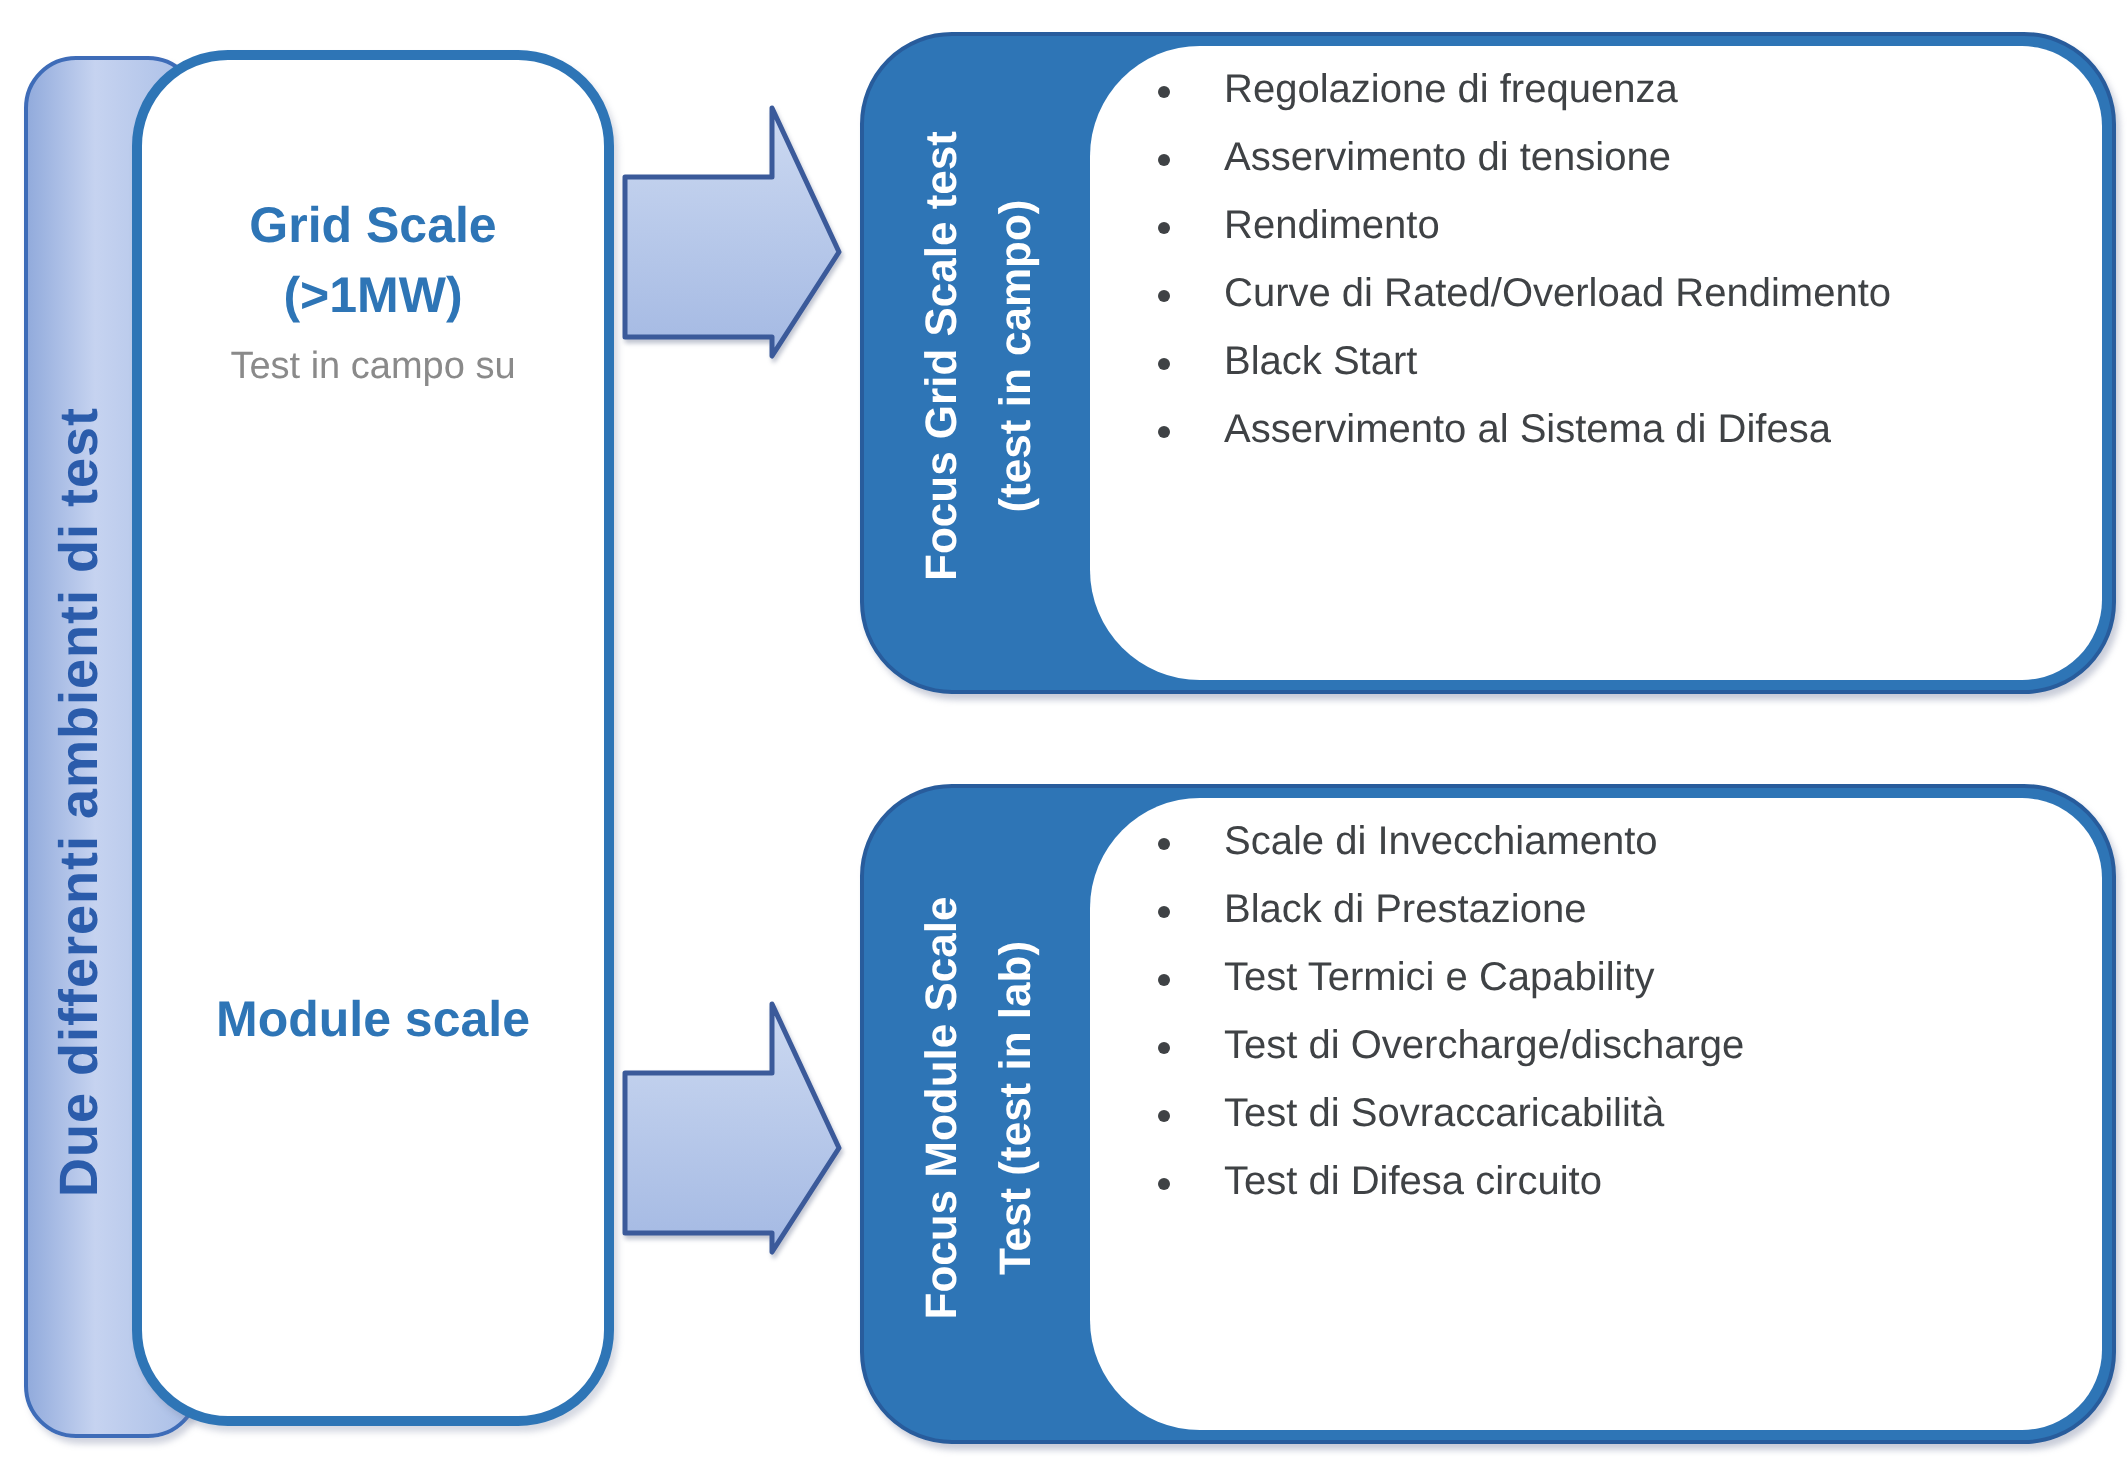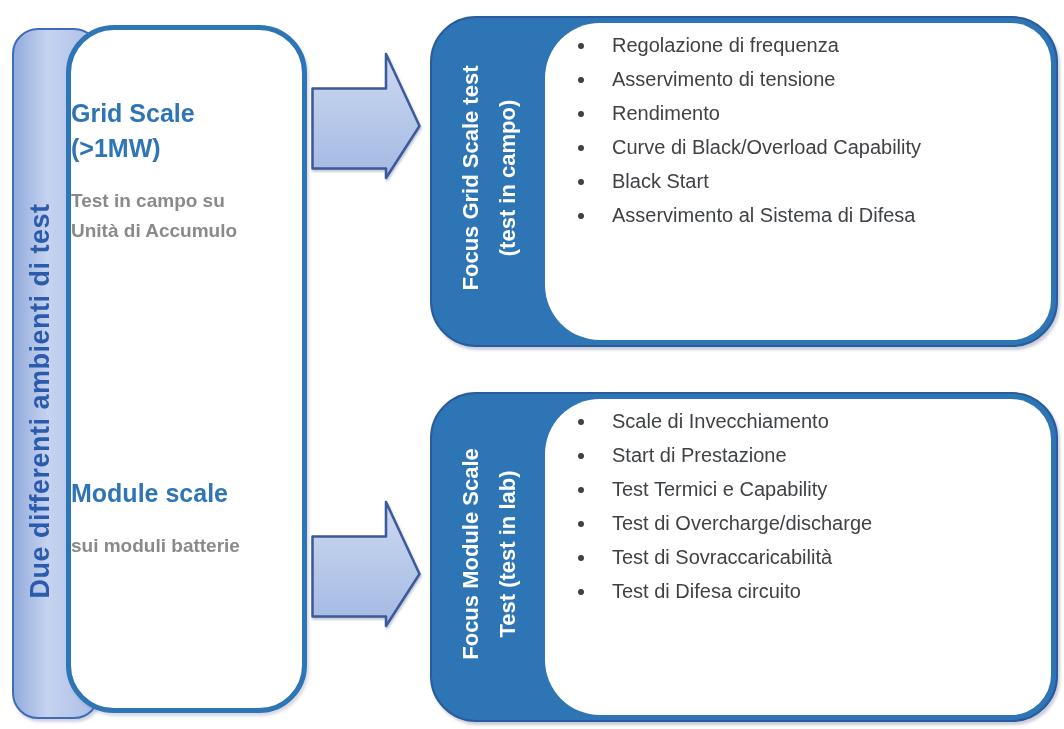--- a/index.html
+++ b/index.html
@@ -26,30 +26,30 @@
     font-size:27px; font-weight:bold; letter-spacing:.5px;
   }
 
   
   .scale-panel {
     position:absolute; left:66px; top:25px; width:241px; height:688px;
     background:#fff; border:5px solid var(--primary-blue, #2e75b6);
     border-radius:48px; box-sizing:border-box;
     box-shadow:2px 3px 3px rgba(120,130,160,.3);
   }
-  .scale-block { position:absolute; left:0; right:0; text-align:left; }
+  .scale-block { position:absolute; left:0; right:0; text-align:center; }
   .scale-block.grid   { top:66px; }
-  .scale-block.module { top:446px; }
+  .scale-block.module { top:463px; }
   .scale-title {
     color:var(--primary-blue, #2e75b6);
     font-size:25px; font-weight:bold; line-height:35px;
   }
   .scale-subtitle {
     color:var(--gray-text, #8a8a8a);
-    font-size:19px; font-weight:bold; line-height:30px; margin-top:20px;
+    font-size:19px; font-weight:normal; line-height:30px; margin-top:3px;
   }
 
   
   .arrow { position:absolute; width:110px; height:128px; filter:drop-shadow(1px 2px 1px rgba(100,110,140,.4)); }
   .arrow.top { left:311px; top:52px; }
   .arrow.bottom { left:311px; top:500px; }
 
   
   .focus-box {
     position:absolute; left:430px; width:628px; height:331px;
@@ -87,29 +87,27 @@
   </div>
 
   <div class="scale-panel">
     <div class="scale-block grid">
       <div class="scale-title">
         <div>Grid Scale</div>
         <div>(&gt;1MW)</div>
       </div>
       <div class="scale-subtitle">
         <div>Test in campo su</div>
-        <div>Unità di Accumulo</div>
       </div>
     </div>
     <div class="scale-block module">
       <div class="scale-title">
         <div>Module scale</div>
       </div>
       <div class="scale-subtitle">
-        <div>sui moduli batterie</div>
       </div>
     </div>
   </div>
 
   <svg class="arrow top" viewBox="0 0 110 128" xmlns="http://www.w3.org/2000/svg">
     <defs>
       <linearGradient id="arrowGrad" x1="0" y1="0" x2="0" y2="1">
         <stop offset="0" stop-color="var(--arrow-fill-light, #ccd9f1)"></stop>
         <stop offset="1" stop-color="var(--arrow-fill-dark, #a4b9e3)"></stop>
       </linearGradient>
@@ -125,38 +123,38 @@
       <div class="focus-band-label">
         <div>Focus Grid Scale test</div>
         <div>(test in campo)</div>
       </div>
     </div>
     <div class="focus-content">
       <ul class="focus-list">
           <li>Regolazione di frequenza</li>
           <li>Asservimento di tensione</li>
           <li>Rendimento</li>
-          <li>Curve di Black/Overload Capability</li>
+          <li>Curve di Rated/Overload Rendimento</li>
           <li>Black Start</li>
           <li>Asservimento al Sistema di Difesa</li>
         </ul>
     </div>
   </div>
 
   <div class="focus-box module">
     <div class="focus-band">
       <div class="focus-band-label">
         <div>Focus Module Scale</div>
         <div>Test (test in lab)</div>
       </div>
     </div>
     <div class="focus-content">
       <ul class="focus-list">
           <li>Scale di Invecchiamento</li>
-          <li>Start di Prestazione</li>
+          <li>Black di Prestazione</li>
           <li>Test Termici e Capability</li>
           <li>Test di Overcharge/discharge</li>
           <li>Test di Sovraccaricabilità</li>
           <li>Test di Difesa circuito</li>
         </ul>
     </div>
   </div>
 
 </div>
 

